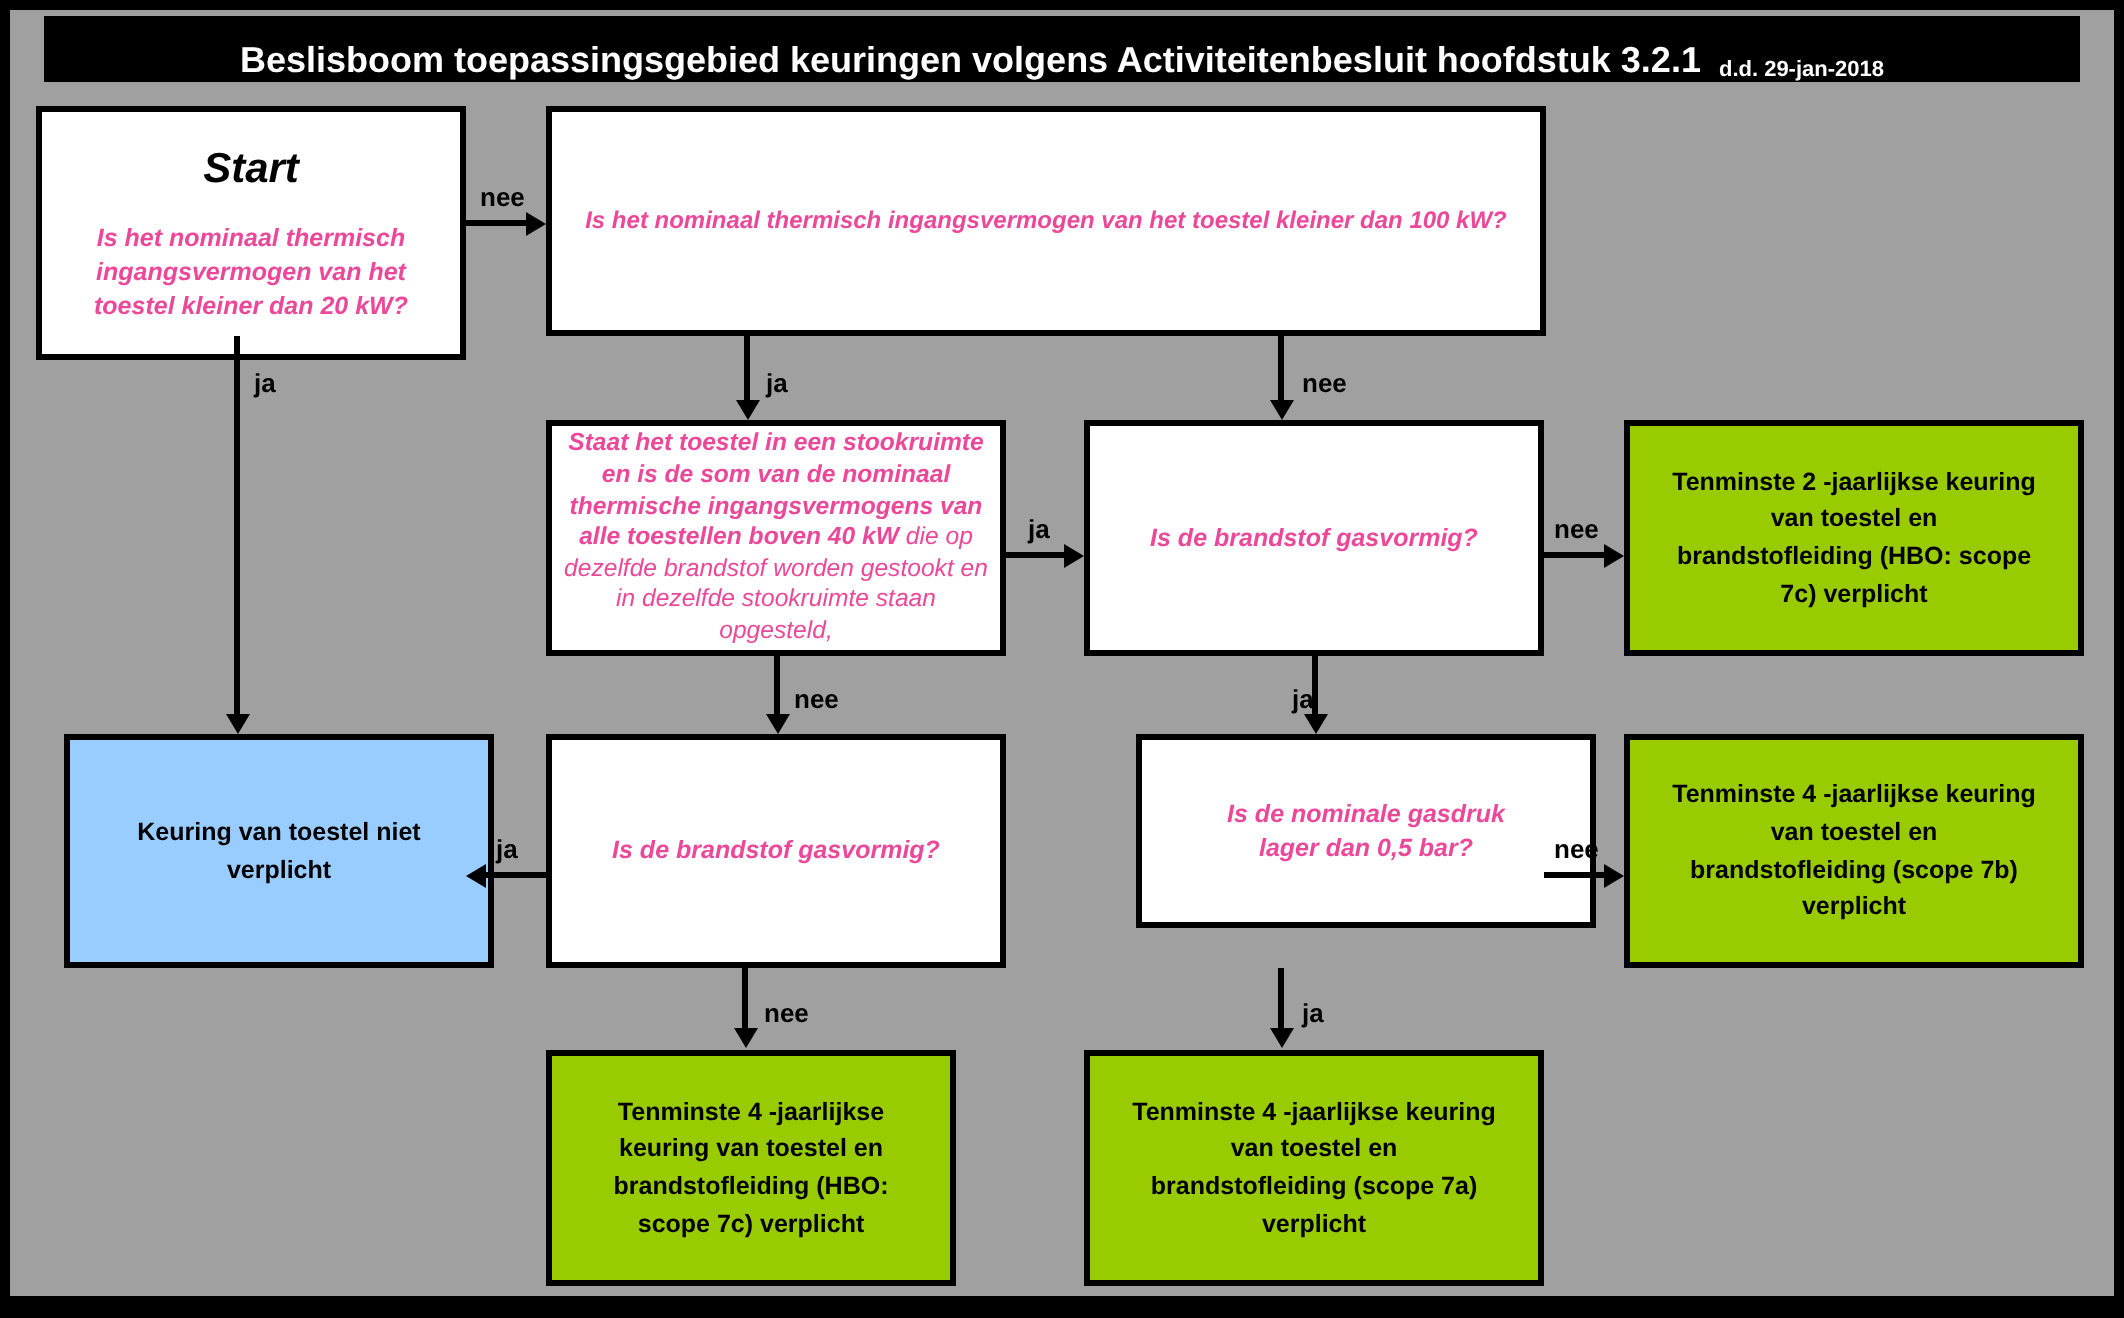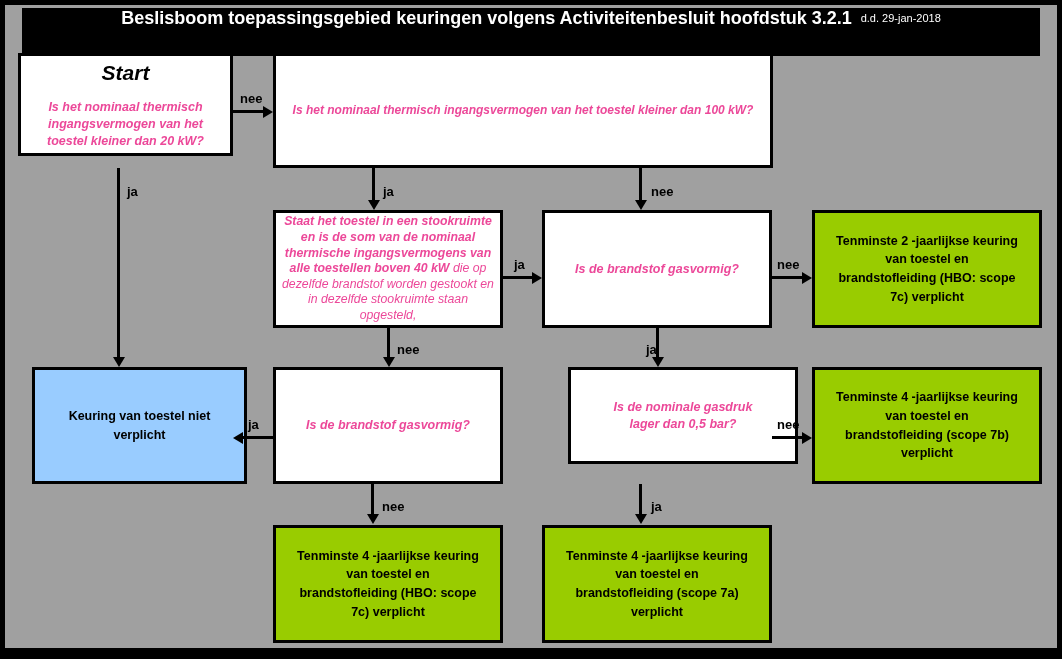--- a/index.html
+++ b/index.html
@@ -11,26 +11,26 @@
     box-sizing:border-box;
     margin:0 auto;
   }
   #canvas{
     position:absolute;
     left:5px;top:5px;right:5px;bottom:11px;
     background:#a0a0a0;
     overflow:hidden;
   }
   .titlebar{
-    position:absolute;left:17px;top:3px;width:1018px;height:48px;
+    position:absolute;left:17px;top:3px;width:1018px;height:33px;
     background:#000;color:#fff;
-    display:flex;align-items:flex-start;justify-content:center;gap:9px;
+    display:flex;align-items:flex-end;justify-content:center;gap:9px;
   }
   .titlebar .main{font-size:18px;font-weight:bold;white-space:nowrap;}
-  .titlebar .date{font-size:11px;font-weight:normal;white-space:nowrap;padding-top:4px;}
+  .titlebar .date{font-size:11px;font-weight:bold;white-space:nowrap;padding-top:4px;}
   .node{
     position:absolute;
     border:3px solid #000;
     box-sizing:border-box;
     display:flex;flex-direction:column;
     align-items:center;justify-content:center;
     text-align:center;
   }
   .white{background:#fff;}
   .green{background:#99cc00;}
@@ -75,21 +75,21 @@
 <body>
 
 <div id="frame">
   <div id="canvas">
 
     <div class="titlebar">
       <span class="main">Beslisboom toepassingsgebied keuringen volgens Activiteitenbesluit hoofdstuk 3.2.1</span>
       <span class="date">d.d. 29-jan-2018</span>
     </div>
 
-    <div class="node white" style="left:13px;top:48px;width:215px;height:103px;">
+    <div class="node white" style="left:13px;top:48px;width:215px;height:127px;">
       <div class="start-title">Start</div>
       <div class="q">Is het nominaal thermisch ingangsvermogen van het toestel kleiner dan 20 kW?</div>
     </div>
 
     <div class="node white" style="left:268px;top:48px;width:500px;height:115px;">
       <div class="q oneline">Is het nominaal thermisch ingangsvermogen van het toestel kleiner dan 100 kW?</div>
     </div>
 
     <div class="node white" style="left:268px;top:205px;width:230px;height:118px;">
       <div class="q dense"><span>Staat het toestel in een stookruimte en is de som van de nominaal thermische ingangsvermogens van alle toestellen boven 40 kW</span>
@@ -114,21 +114,21 @@
     </div>
 
     <div class="node white" style="left:563px;top:362px;width:230px;height:97px;">
       <div class="q" style="max-width:170px;">Is de nominale gasdruk lager dan 0,5 bar?</div>
     </div>
 
     <div class="node green" style="left:807px;top:362px;width:230px;height:117px;">
       <div class="result">Tenminste 4 -jaarlijkse keuring van toestel en brandstofleiding (scope 7b) verplicht</div>
     </div>
 
-    <div class="node green" style="left:268px;top:520px;width:230px;height:118px;">
+    <div class="node green" style="left:268px;top:520px;width:205px;height:118px;">
       <div class="result">Tenminste 4 -jaarlijkse keuring van toestel en brandstofleiding (HBO: scope 7c) verplicht</div>
     </div>
 
     <div class="node green" style="left:537px;top:520px;width:230px;height:118px;">
       <div class="result">Tenminste 4 -jaarlijkse keuring van toestel en brandstofleiding (scope 7a) verplicht</div>
     </div>
 
     <div class="hline" style="left:228px;top:105px;width:32px;"></div>
     <div class="arr-right" style="left:258px;top:101px;"></div>
     <div class="lbl" style="left:235px;top:87px;">nee</div>

